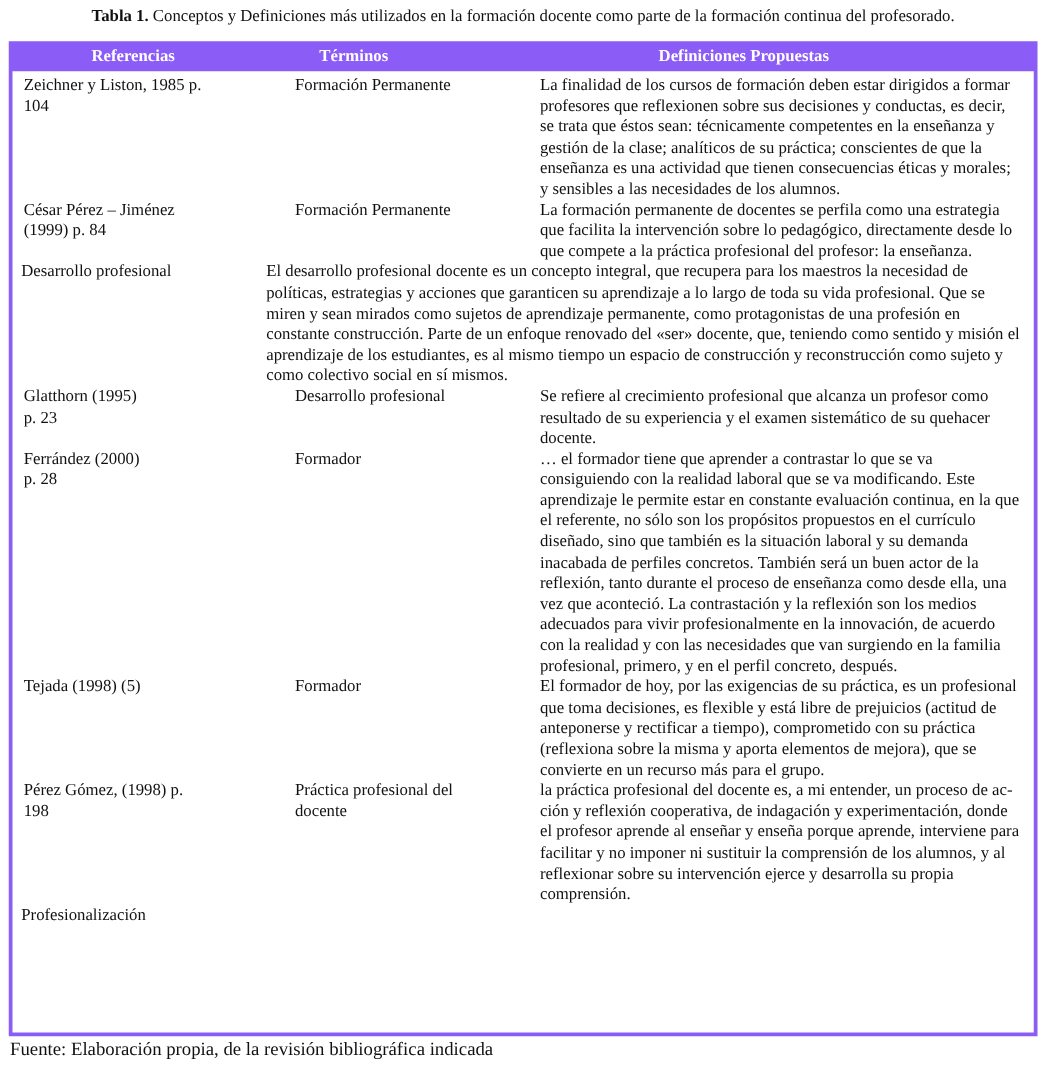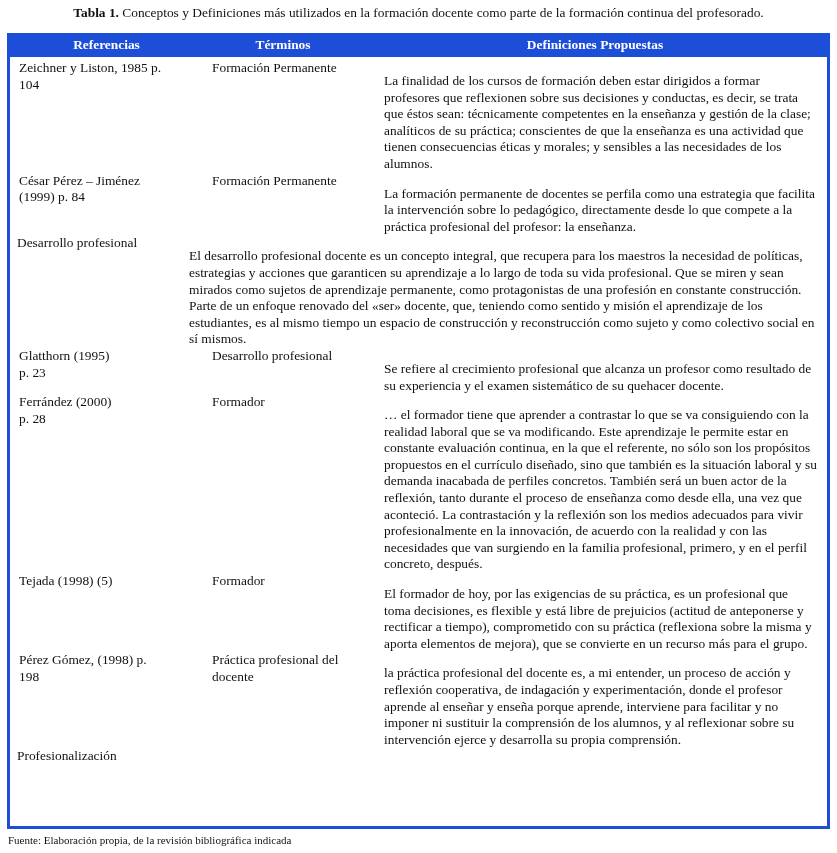--- a/index.html
+++ b/index.html
@@ -25,21 +25,21 @@
       line-height: 16px;
       white-space: nowrap;
     }
     .caption b { font-weight: bold; }
     .frame {
       position: absolute;
       left: 7px;
       top: 33px;
       width: 823px;
       height: 796px;
-      background: #1d4ed8;
+      background: #8b5cf6;
       box-sizing: border-box;
       padding: 0 3px 3px 3px;
     }
     .thead {
       height: 24px;
       display: flex;
       color: #ffffff;
       font-weight: bold;
       font-size: 13.4px;
       line-height: 24px;
@@ -51,43 +51,43 @@
     .tbody {
       background: #ffffff;
       height: 769px;
       box-sizing: border-box;
       padding-top: 3px;
     }
     .row {
       display: flex;
       font-size: 13.4px;
       line-height: 16.6px;
+      gap: 24px;
     }
     .row .ref {
       width: 186px;
       padding-left: 9px;
       box-sizing: content-box;
       white-space: pre-line;
     }
     .row .term {
       width: 166px;
       padding-left: 7px;
     }
     .row .def {
       flex: 1;
       padding-left: 6px;
       padding-right: 10px;
       text-align: left;
-      margin-top: 13px;
     }
     .source {
       position: absolute;
       left: 8px;
       top: 833px;
-      font-size: 11px;
+      font-size: 15px;
       line-height: 14px;
       white-space: nowrap;
     }
   </style>
 </head>
 <body>
 
 <div class="caption">
   <b>Tabla 1.</b><span> Conceptos y Definiciones más utilizados en la formación docente como parte de la formación continua del profesorado.</span>
 </div>

